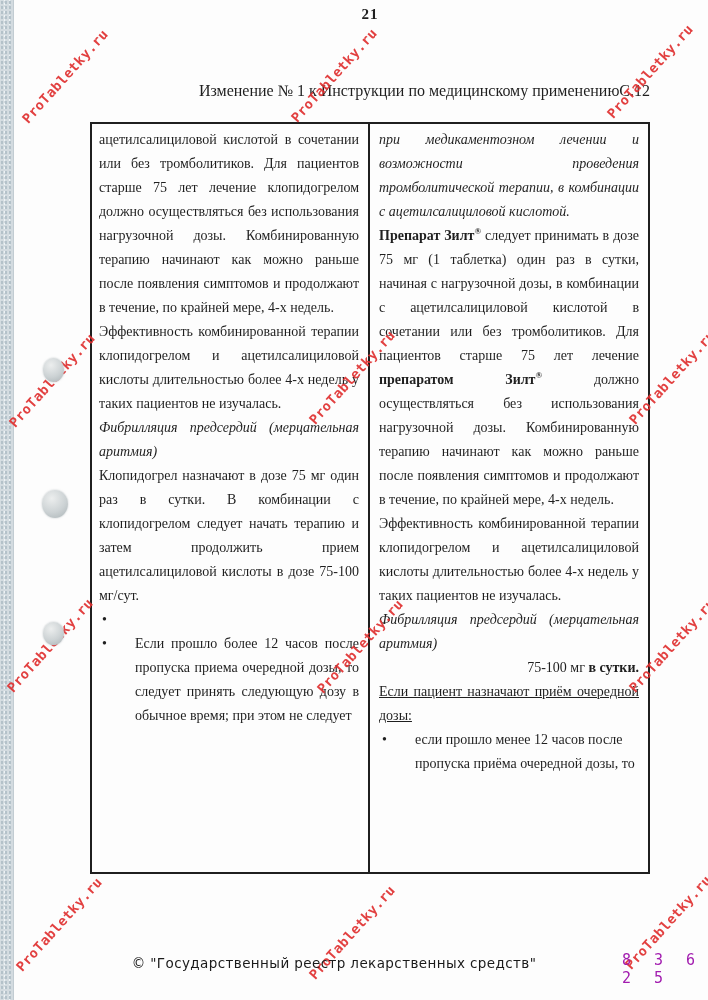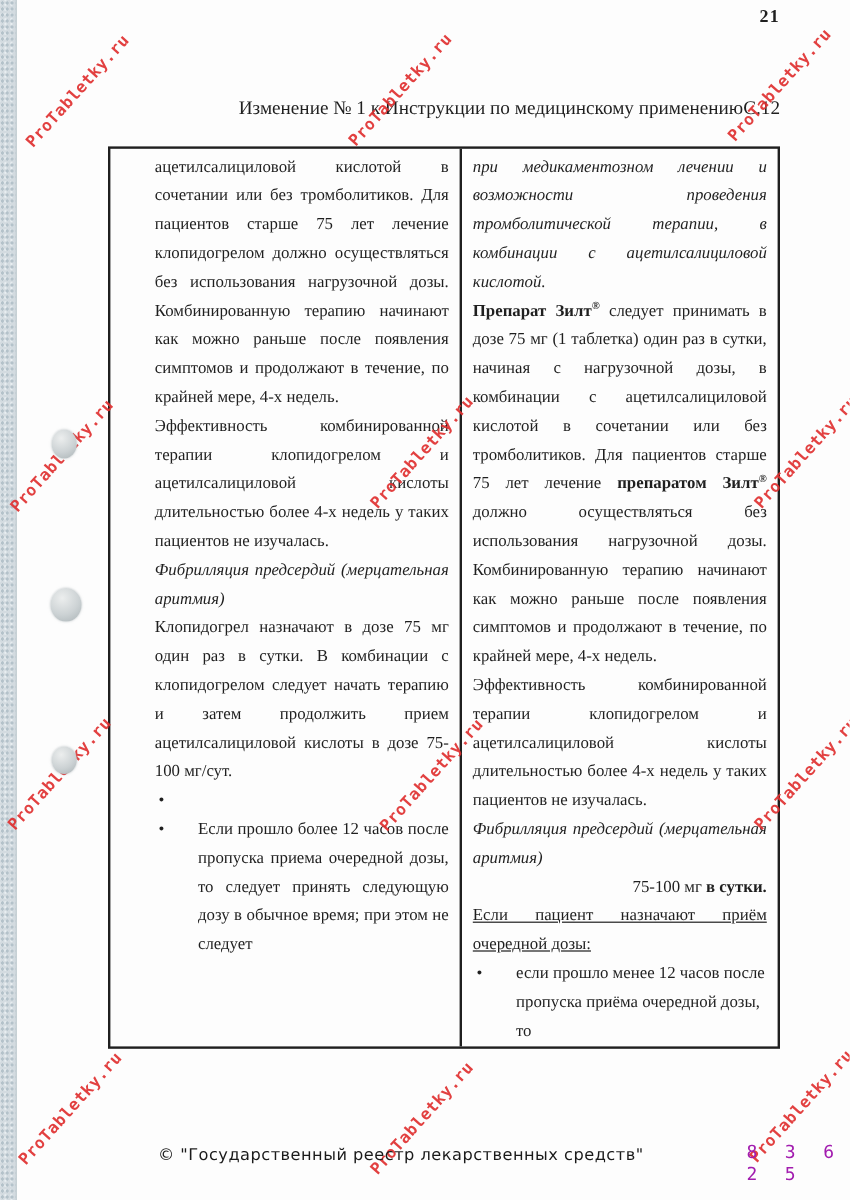--- a/index.html
+++ b/index.html
@@ -18,32 +18,31 @@
     background-color:#d3dbe0;
     background-image:
       radial-gradient(#b4c2ca 1px, transparent 1.2px),
       radial-gradient(#eef3f6 1px, transparent 1.2px);
     background-size:4px 5px, 5px 4px;
     background-position:0 0, 2px 2px;
     border-right:1px solid #c2ccd2;
   }
   .page-number {
     position:absolute; left:90px; right:58px; top:6px;
-    text-align:right; font-size:15px; font-weight:bold; letter-spacing:1px;
+    text-align:center; font-size:15px; font-weight:bold; letter-spacing:1px;
   }
   .header-row {
     position:absolute; left:96px; right:58px; top:82px;
     display:flex; justify-content:flex-end; align-items:baseline;
     font-size:16px;
   }
   .doc-table {
     position:absolute; left:90px; top:122px; width:560px; height:752px;
     border:2px solid #1f1f1f;
     display:flex;
-    padding-left:30px;
   }
   .cell {
     font-size:14px; line-height:24px;
     padding:4px 9px 0 7px;
     overflow:hidden;
   }
   .cell.left  { width:278px; }
   .cell.right { width:282px; border-left:2px solid #1f1f1f; padding-left:9px; }
   .para { text-align:justify; }
   .para.it { font-style:italic; }

